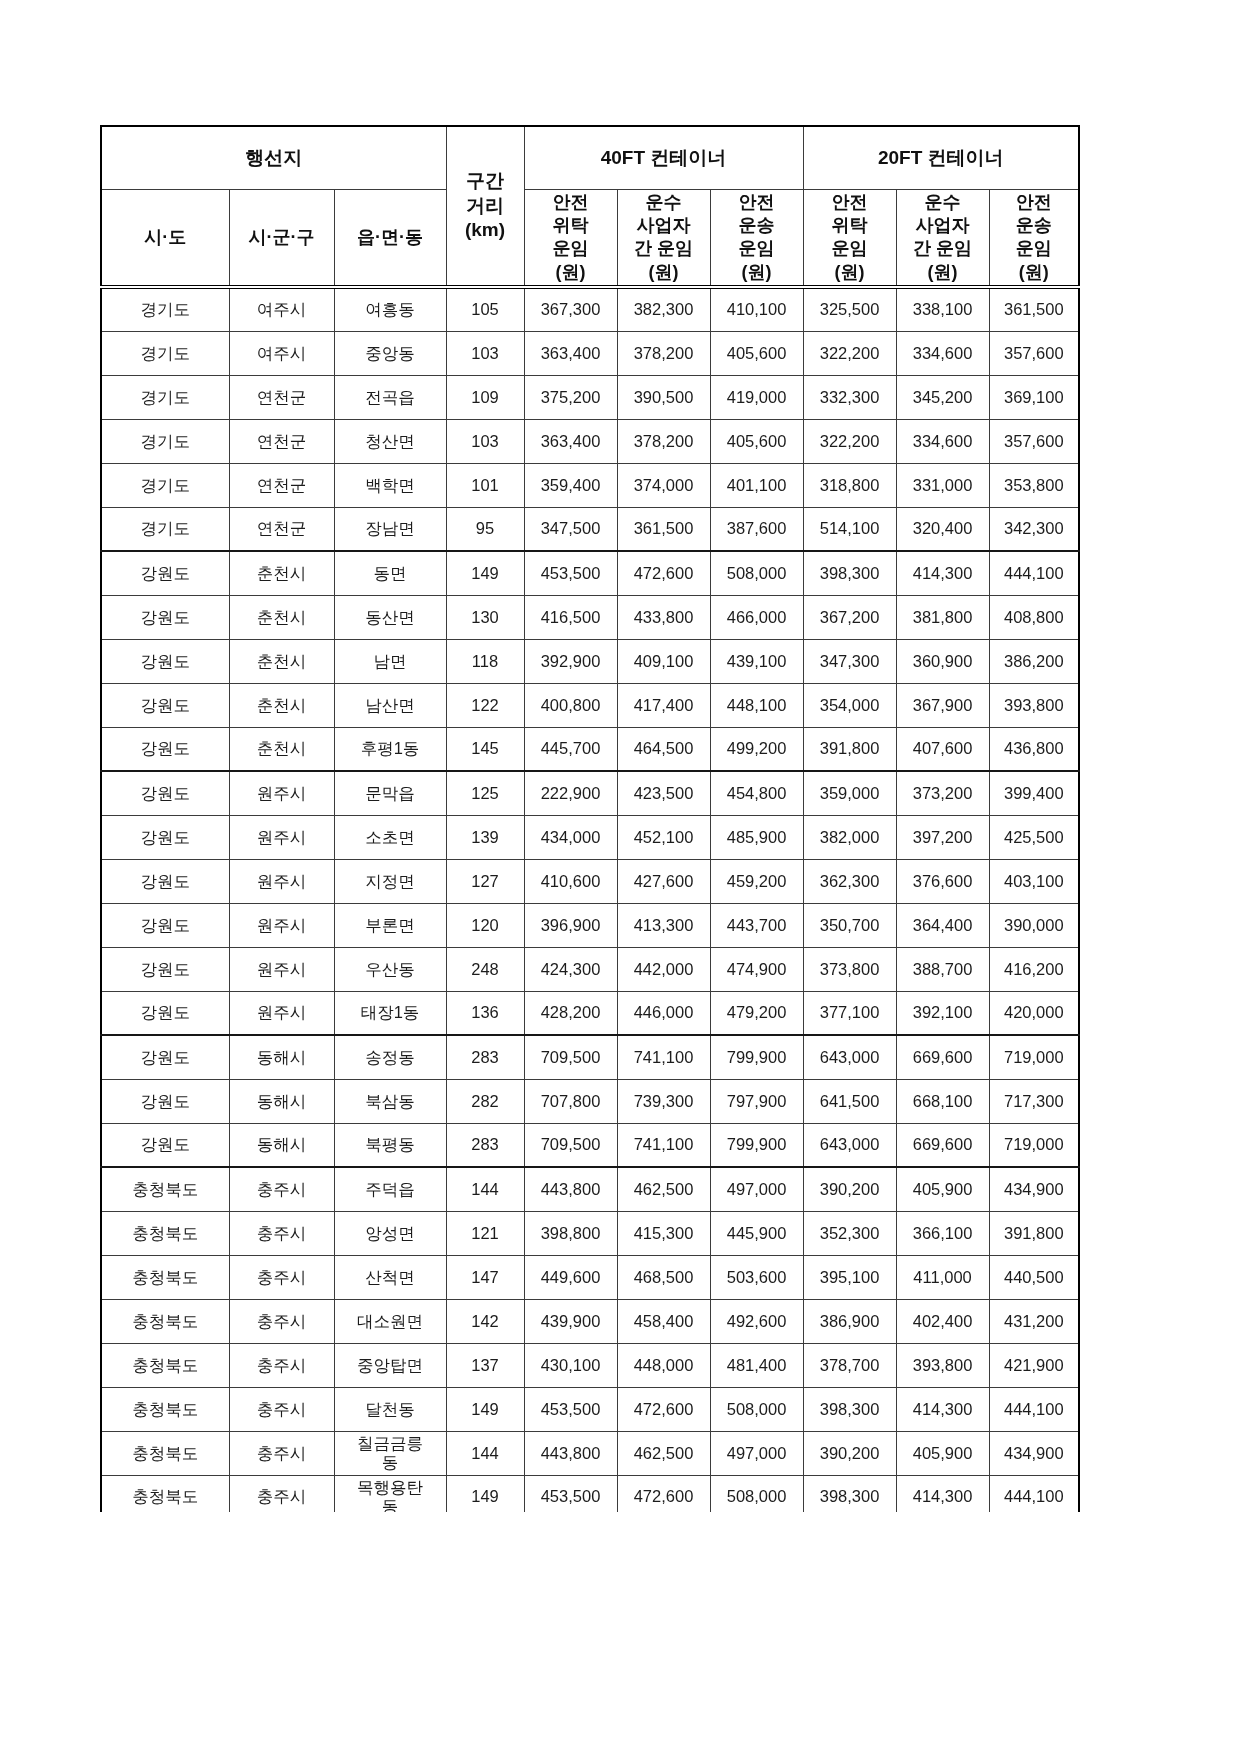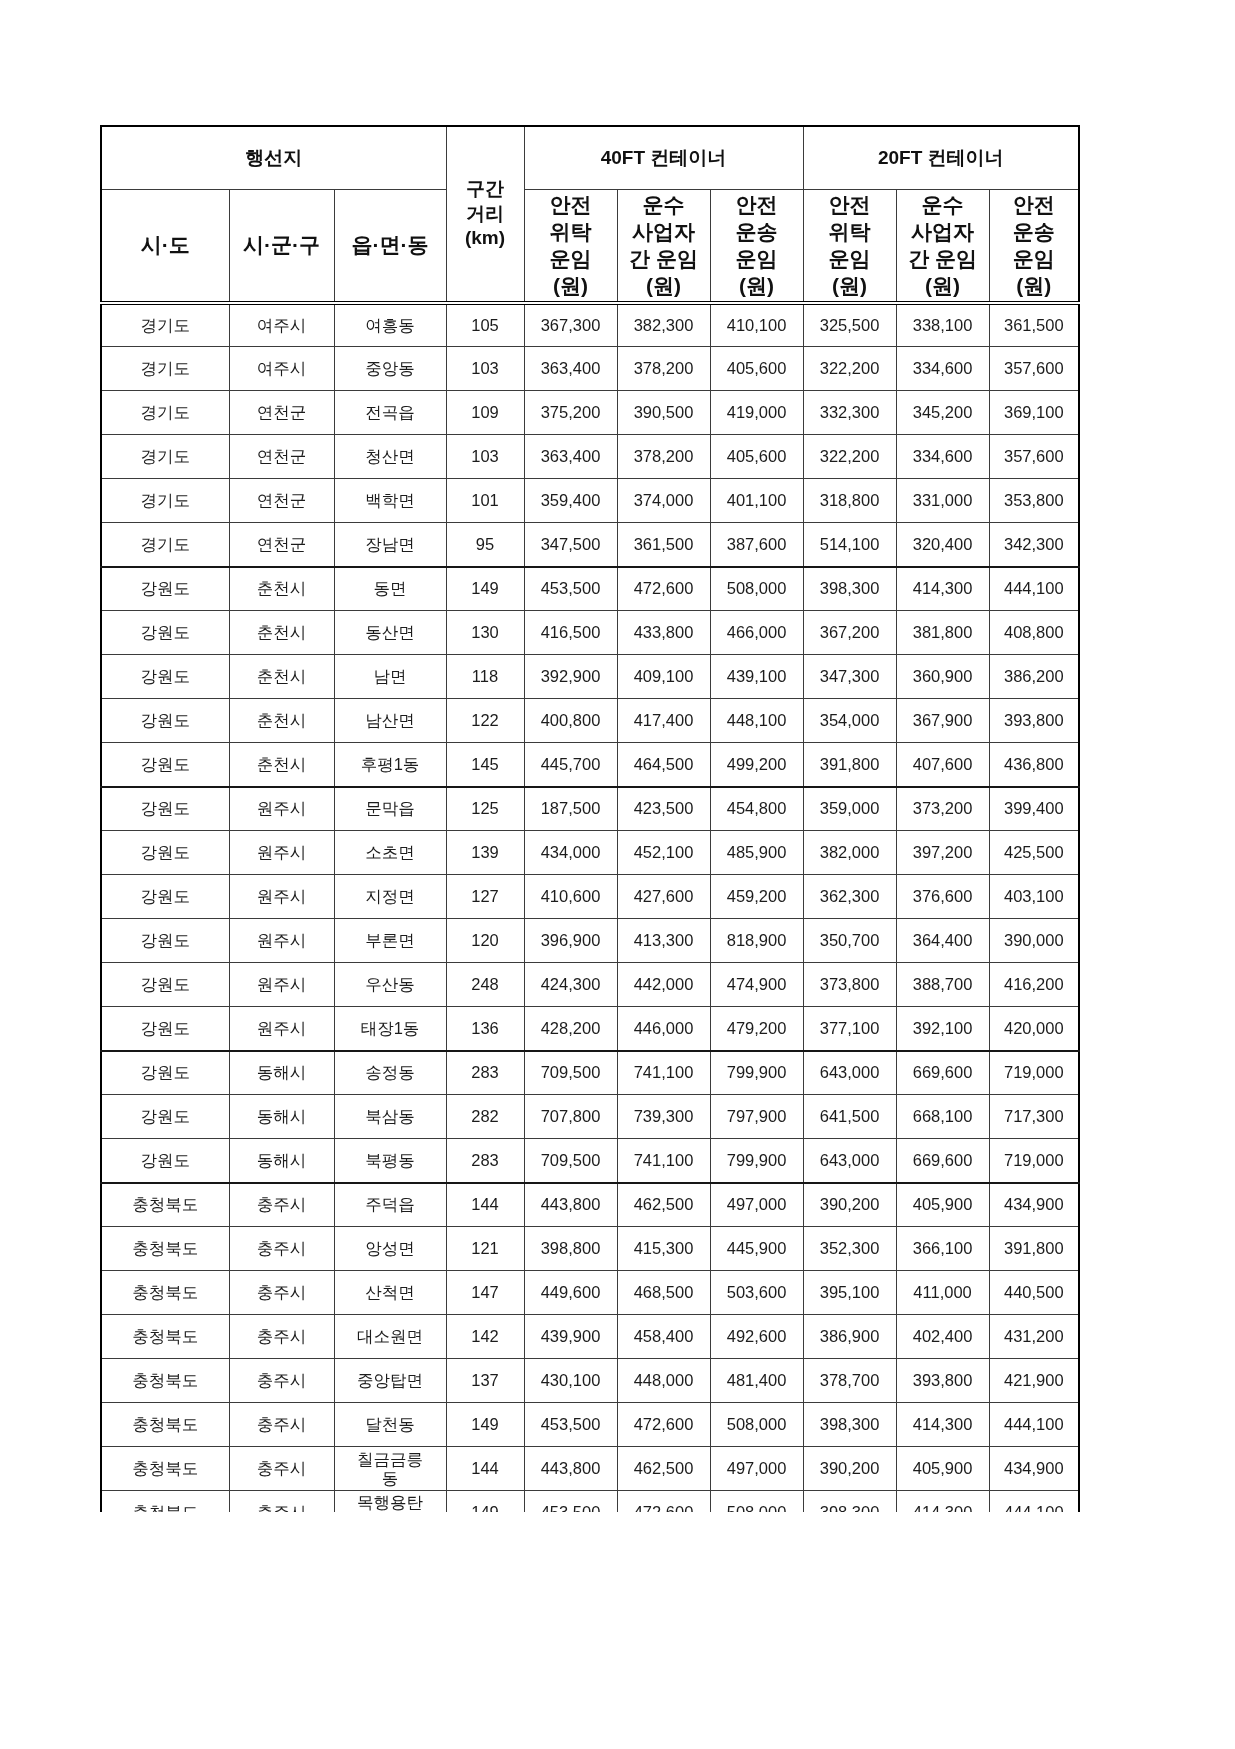--- a/index.html
+++ b/index.html
@@ -23,21 +23,21 @@
   }
   th, td {
     border: 1px solid #3b3b3b;
     text-align: center;
     vertical-align: middle;
     padding: 1px 2px;
     box-sizing: border-box;
   }
   thead th { font-weight: bold; white-space: pre-line; color: #111; }
   tr.h1 th { height: 63px; font-size: 19px; }
-  tr.h2 th { height: 98px; font-size: 21px; line-height: 1.3; }
+  tr.h2 th { height: 98px; font-size: 18px; line-height: 1.3; }
   th.dist { font-size: 18px; line-height: 1.3; }
   thead tr.h2 th, thead th.dist { border-bottom: 4px double #000; }
   tbody td {
     height: 44px;
     font-size: 16.5px;
     line-height: 1.15;
     white-space: pre-line;
     color: #1c1c1c;
   }
   tbody tr.gend td { border-bottom: 2px solid #161616; }
@@ -241,21 +241,21 @@
           <td>499,200</td>
           <td>391,800</td>
           <td>407,600</td>
           <td>436,800</td>
         </tr>
         <tr>
           <td>강원도</td>
           <td>원주시</td>
           <td>문막읍</td>
           <td>125</td>
-          <td>187,500</td>
+          <td>222,900</td>
           <td>423,500</td>
           <td>454,800</td>
           <td>359,000</td>
           <td>373,200</td>
           <td>399,400</td>
         </tr>
         <tr>
           <td>강원도</td>
           <td>원주시</td>
           <td>소초면</td>
@@ -279,21 +279,21 @@
           <td>376,600</td>
           <td>403,100</td>
         </tr>
         <tr>
           <td>강원도</td>
           <td>원주시</td>
           <td>부론면</td>
           <td>120</td>
           <td>396,900</td>
           <td>413,300</td>
-          <td>818,900</td>
+          <td>443,700</td>
           <td>350,700</td>
           <td>364,400</td>
           <td>390,000</td>
         </tr>
         <tr>
           <td>강원도</td>
           <td>원주시</td>
           <td>우산동</td>
           <td>248</td>
           <td>424,300</td>

